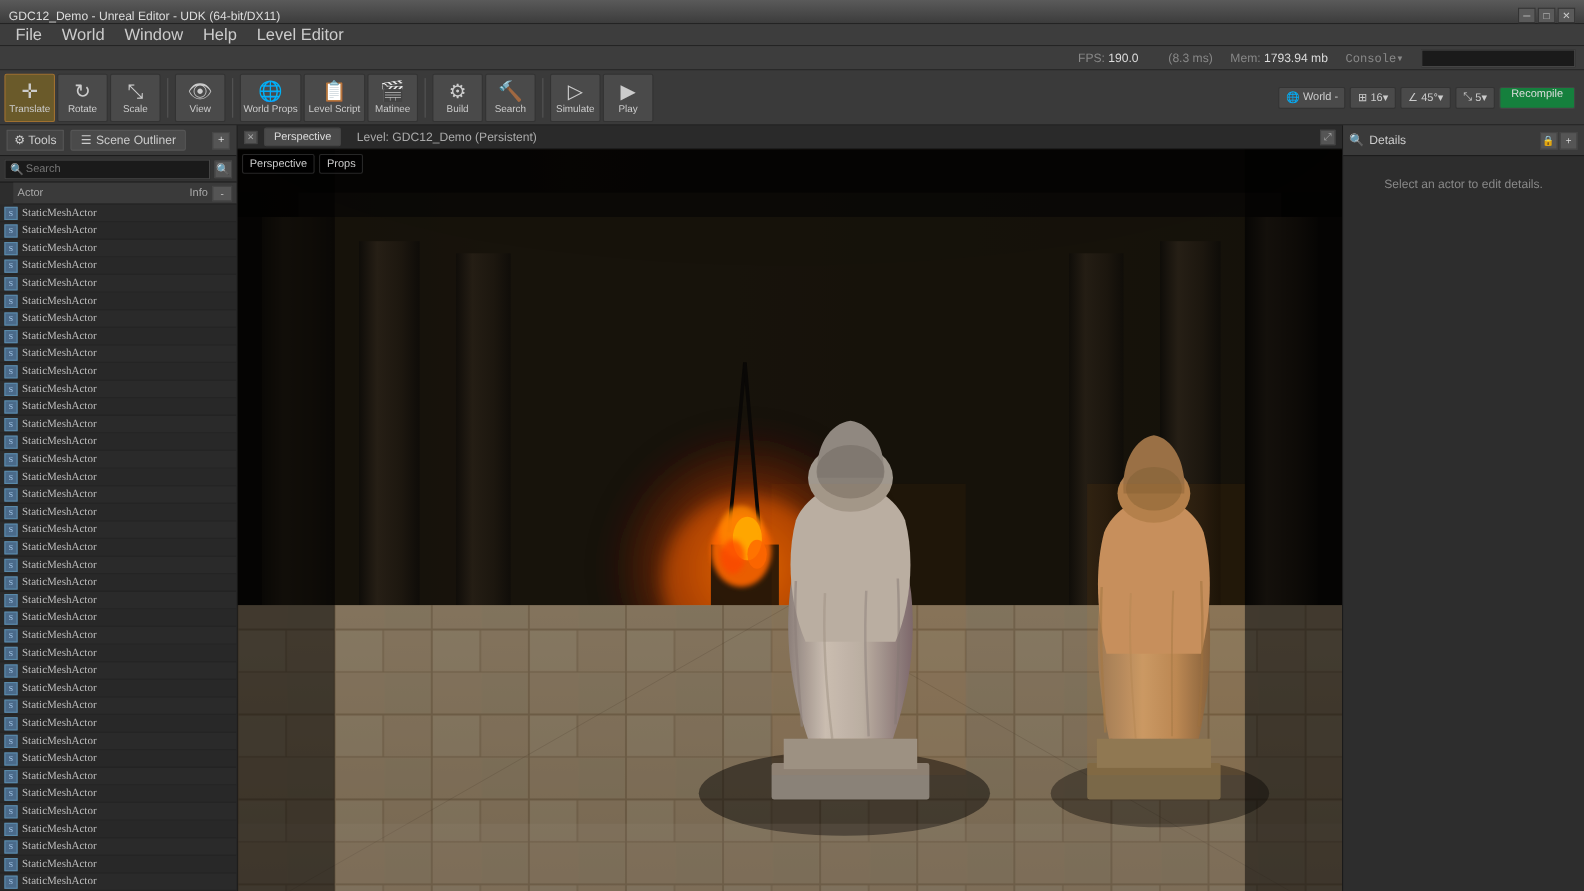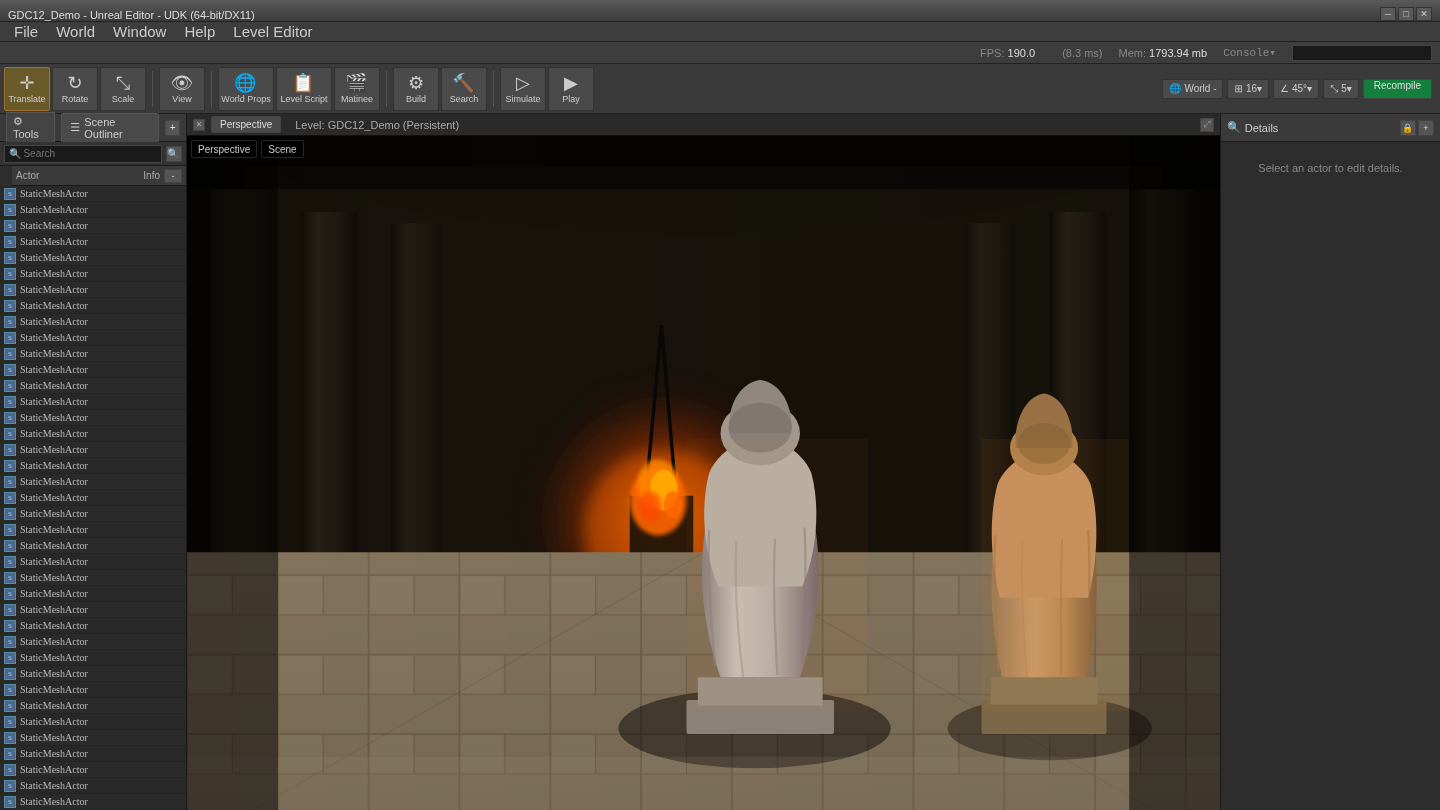--- a/index.html
+++ b/index.html
@@ -109,21 +109,21 @@
     }
 
     
     #main-layout {
       display: flex;
       height: calc(810px - 22px - 20px - 22px - 50px);
     }
 
     
     #left-panel {
-      width: 187px;
+      width: 216px;
       background: #2d2d2d;
       border-right: 1px solid #1a1a1a;
       display: flex;
       flex-direction: column;
       flex-shrink: 0;
     }
     #left-panel-header {
       height: 28px;
       background: #3a3a3a;
       display: flex;
@@ -856,21 +856,21 @@
         <rect x="830" y="0" width="80" height="660" fill="#000000" opacity="0.5"></rect>
         <rect x="0" y="0" width="910" height="80" fill="#000000" opacity="0.5"></rect>
 
         <rect x="440" y="300" width="160" height="240" fill="#ff8800" opacity="0.04"></rect>
         <rect x="700" y="300" width="130" height="240" fill="#ff8800" opacity="0.06"></rect>
 
       </svg>
 
       <div id="viewport-overlay-top">
         <div class="vp-overlay-btn">Perspective</div>
-        <div class="vp-overlay-btn">Scene</div>
+        <div class="vp-overlay-btn">Props</div>
       </div>
     </div>
   </div>
 
   <div id="right-panel">
     <div id="right-panel-header">
       <div class="details-tab">
         <span>🔍</span>
         <span>Details</span>
       </div>

